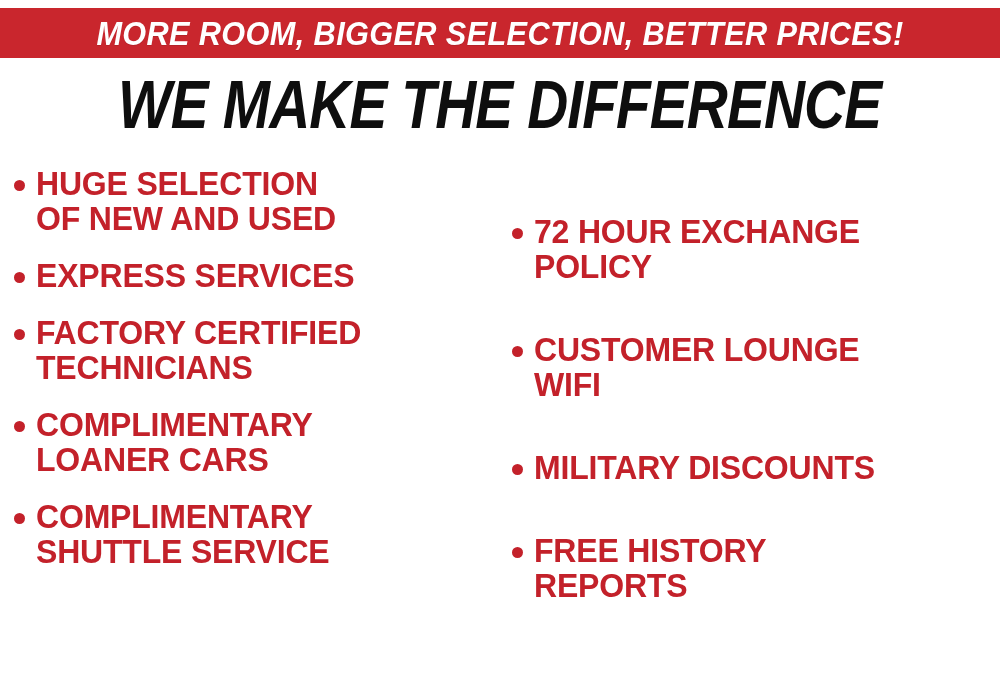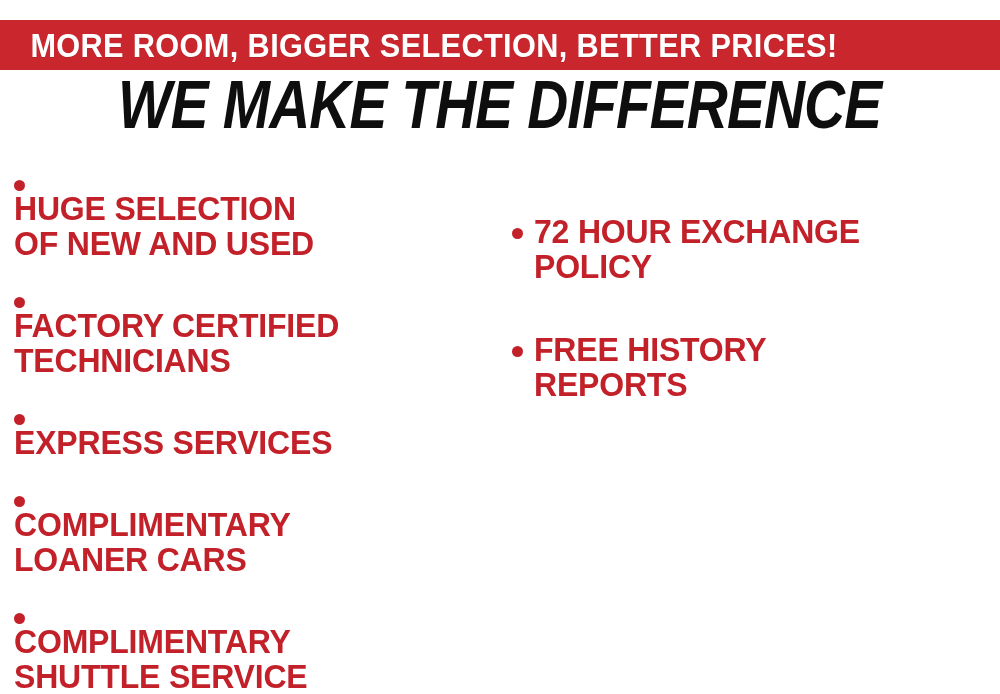--- a/index.html
+++ b/index.html
@@ -16,28 +16,29 @@
     width:1000px;
     height:694px;
     background:#ffffff;
     font-family:"Liberation Sans", sans-serif;
   }
 
   
   .banner {
     position:absolute;
     left:0;
-    top:20px;
+    top:8px;
     width:1000px;
     height:50px;
     background:#c9262d;
     display:flex;
     align-items:center;
-    justify-content:flex-start;
+    justify-content:center;
     overflow:hidden;
+    font-style:italic;
   }
   .banner-text {
     color:#ffffff;
     font-family:"Liberation Sans", sans-serif;
     font-weight:700;
     font-size:33px;
     line-height:1;
     letter-spacing:0.4px;
     white-space:nowrap;
     transform:scaleX(0.93);
@@ -108,21 +109,21 @@
     font-weight:700;
     font-size:33px;
     line-height:35px;
     letter-spacing:-0.2px;
     transform:scaleX(0.97);
     transform-origin:left center;
     white-space:pre-line;
   }
 
   
-  .col-left  .bullet-item { margin-bottom:22px;flex-direction:column; }
+  .col-left  .bullet-item { margin-bottom:22px; }
   .col-right .bullet-item { margin-bottom:19px;margin-top:48px; }
   .col-right .bullet-text { font-size:33px; }
 </style>
 </head>
 <body>
 
 <div class="poster">
 
   <div class="banner">
     <div class="banner-text">MORE ROOM, BIGGER SELECTION, BETTER PRICES!</div>
@@ -137,31 +138,31 @@
     <div class="col col-left">
 
       <div class="bullet-item">
         <span class="dot"></span>
         <span class="bullet-text">HUGE SELECTION
 OF NEW AND USED</span>
       </div>
 
       <div class="bullet-item">
         <span class="dot"></span>
+        <span class="bullet-text">EXPRESS SERVICES</span>
+      </div>
+
+      <div class="bullet-item">
+        <span class="dot"></span>
         <span class="bullet-text">FACTORY CERTIFIED
 TECHNICIANS</span>
       </div>
 
       <div class="bullet-item">
         <span class="dot"></span>
-        <span class="bullet-text">EXPRESS SERVICES</span>
-      </div>
-
-      <div class="bullet-item">
-        <span class="dot"></span>
         <span class="bullet-text">COMPLIMENTARY
 LOANER CARS</span>
       </div>
 
       <div class="bullet-item">
         <span class="dot"></span>
         <span class="bullet-text">COMPLIMENTARY
 SHUTTLE SERVICE</span>
       </div>
 
@@ -169,21 +170,30 @@
 
     <div class="col col-right">
 
       <div class="bullet-item">
         <span class="dot"></span>
         <span class="bullet-text">72 HOUR EXCHANGE
 POLICY</span>
       </div>
 
 
-
+      <div class="bullet-item">
+        <span class="dot"></span>
+        <span class="bullet-text">CUSTOMER LOUNGE
+WIFI</span>
+      </div>
+
+      <div class="bullet-item">
+        <span class="dot"></span>
+        <span class="bullet-text">MILITARY DISCOUNTS</span>
+      </div>
 
 
       <div class="bullet-item">
         <span class="dot"></span>
         <span class="bullet-text">FREE HISTORY
 REPORTS</span>
       </div>
 
     </div>
 

